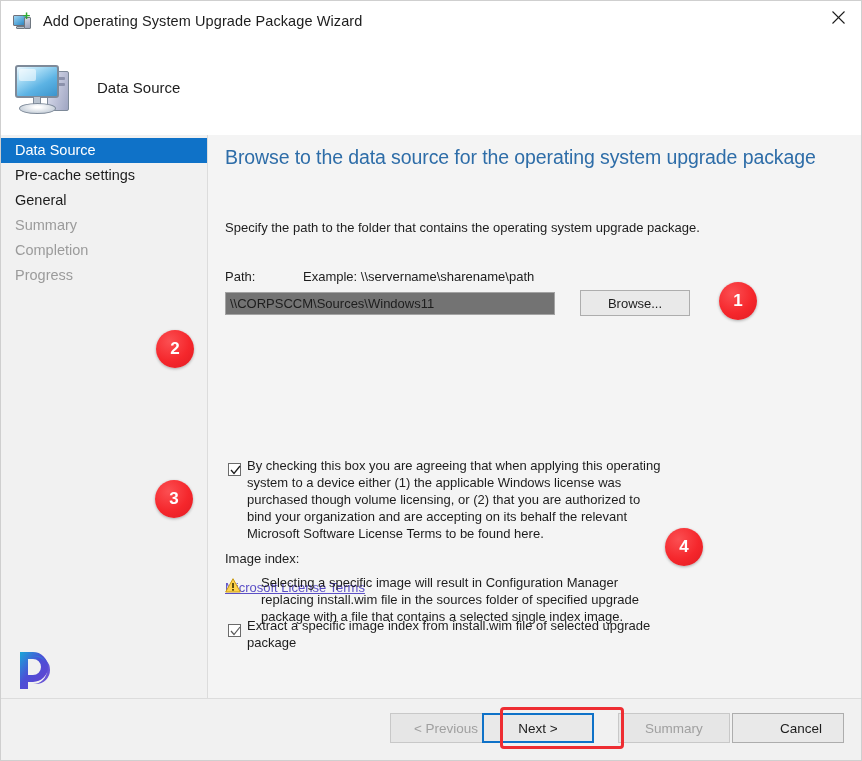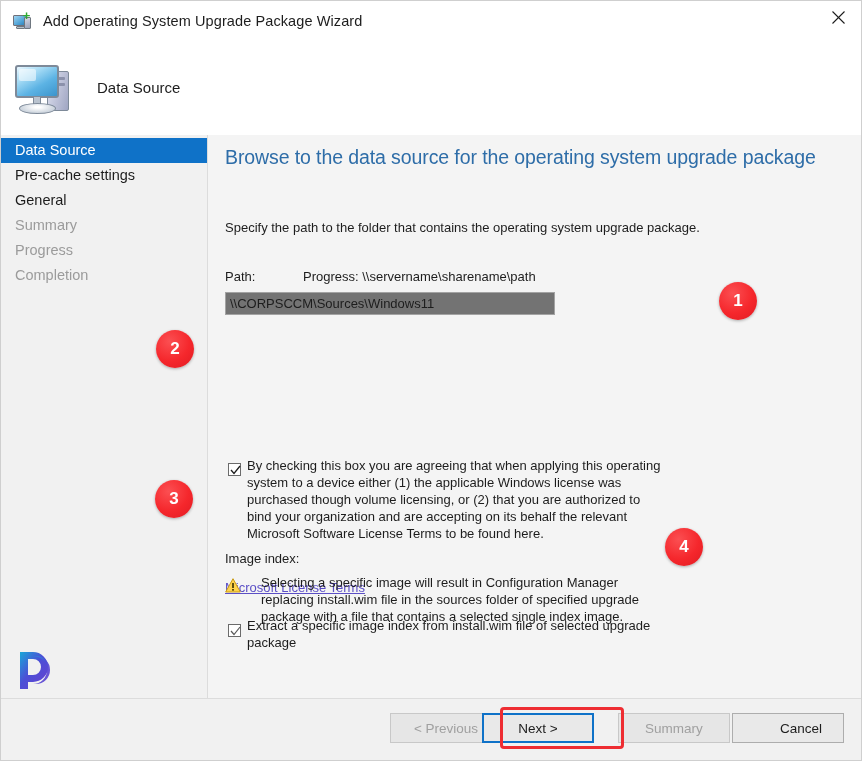--- a/index.html
+++ b/index.html
@@ -453,45 +453,46 @@
       <div class="foot"></div>
     </div>
     <div id="header-title">Data Source</div>
   </div>
 
   <div id="sidebar">
     <div class="nav-item selected">Data Source</div>
     <div class="nav-item">Pre-cache settings</div>
     <div class="nav-item">General</div>
     <div class="nav-item disabled">Summary</div>
+    <div class="nav-item disabled">Completion</div>
     <div class="nav-item disabled">Progress</div>
-    <div class="nav-item disabled">Completion</div>
 
     <svg id="logo" viewBox="0 0 44 44">
       <defs>
         <linearGradient id="lg" x1="0" y1="0" x2="1" y2="1">
           <stop offset="0%" stop-color="#1aa7d8"></stop>
           <stop offset="45%" stop-color="#4b4fd6"></stop>
           <stop offset="100%" stop-color="#6a3fd0"></stop>
         </linearGradient>
       </defs>
       <path d="M5 4 h13 a15 15 0 0 1 0 30 h-5 v7 h-8 z M13 11 v16 h5 a8 8 0 0 0 0 -16 z" fill="url(#lg)"></path>
       <path d="M21 8 a14 14 0 0 1 0 28 h-3 a12 12 0 0 0 0 -28 z" fill="url(#lg)" opacity="0.92"></path>
     </svg>
   </div>
 
   <div id="content">
 
     <div id="content-heading">Browse to the data source for the operating system upgrade package</div>
     <div id="content-subtitle">Specify the path to the folder that contains the operating system upgrade package.</div>
 
     <div class="row-label" id="path-label">Path:</div>
-    <div class="row-label" id="path-example">Progress: \\servername\sharename\path</div>
+    <div class="row-label" id="path-example">Example: \\servername\sharename\path</div>
 
     <input id="path-input" type="text" value="\\CORPSCCM\Sources\Windows11" style="">
+    <button id="browse-button">Browse...</button>
 
     <div class="checkbox-box" id="license-check">
       <svg width="11" height="11" viewBox="0 0 11 11">
         <polyline points="1,5 4,8.5 10,1" fill="none" stroke="#1d1d1d" stroke-width="1.3"></polyline>
       </svg>
     </div>
     <div class="checkbox-text" id="license-text">By checking this box you are agreeing that when applying this operating system to a device either (1) the applicable Windows license was purchased though volume licensing, or (2) that you are authorized to bind your organization and are accepting on its behalf the relevant Microsoft Software License Terms to be found here.</div>
 
     <div id="license-link">Microsoft License Terms</div>
 

